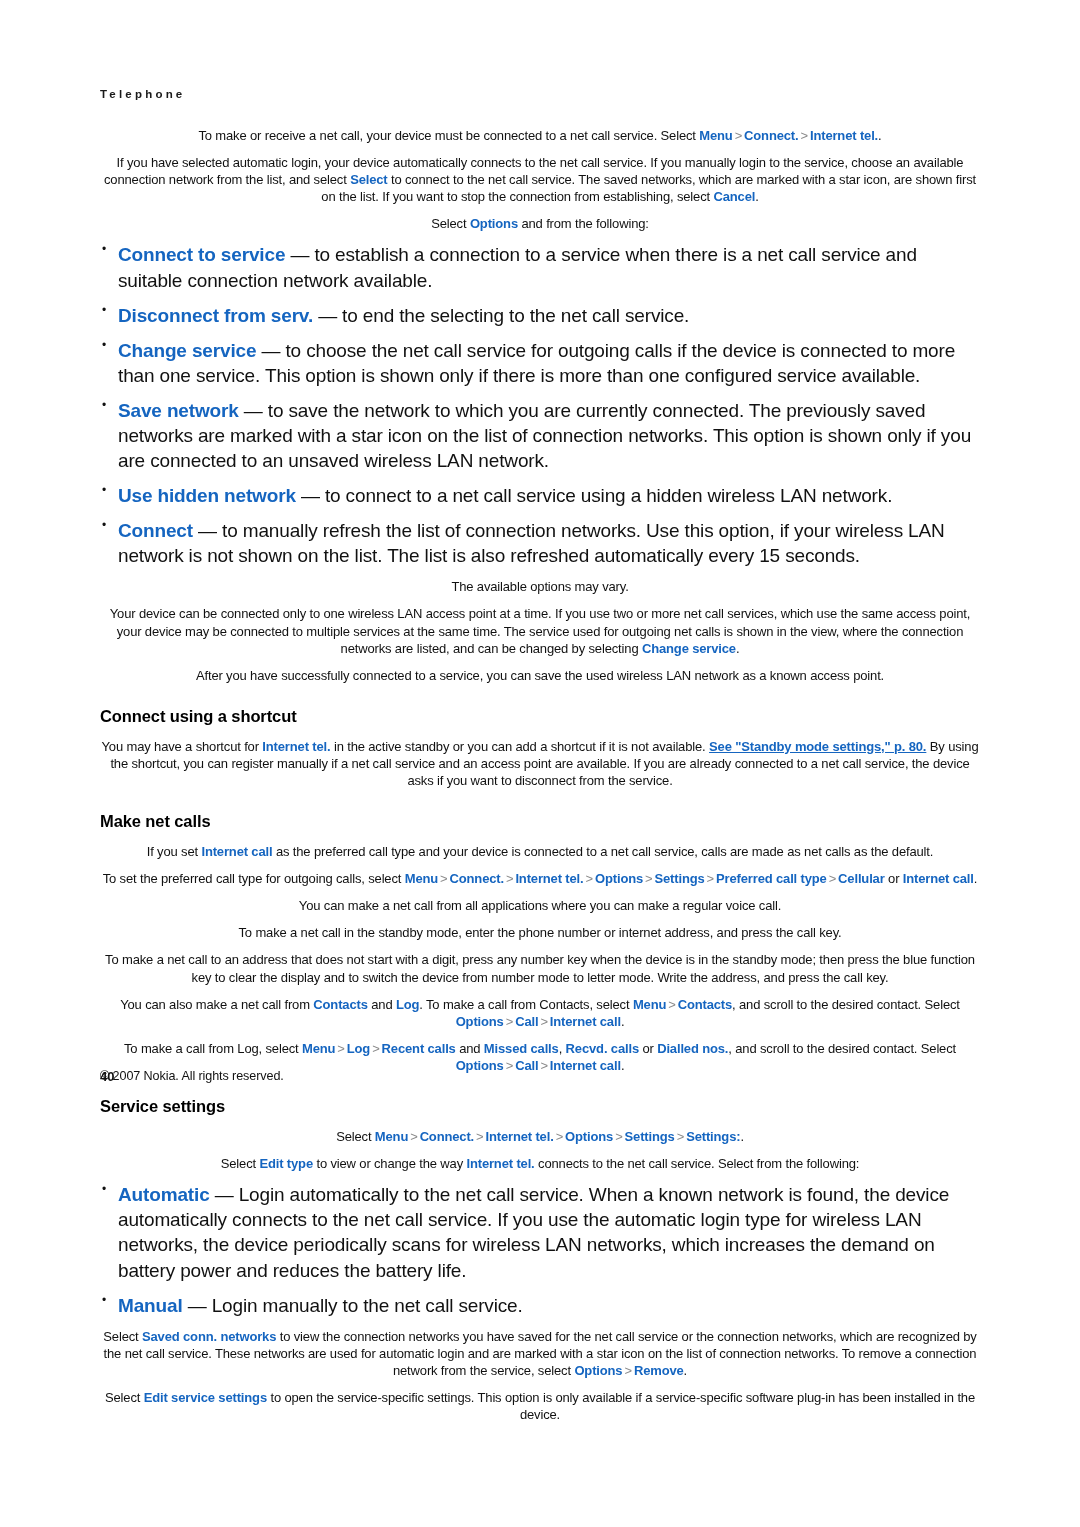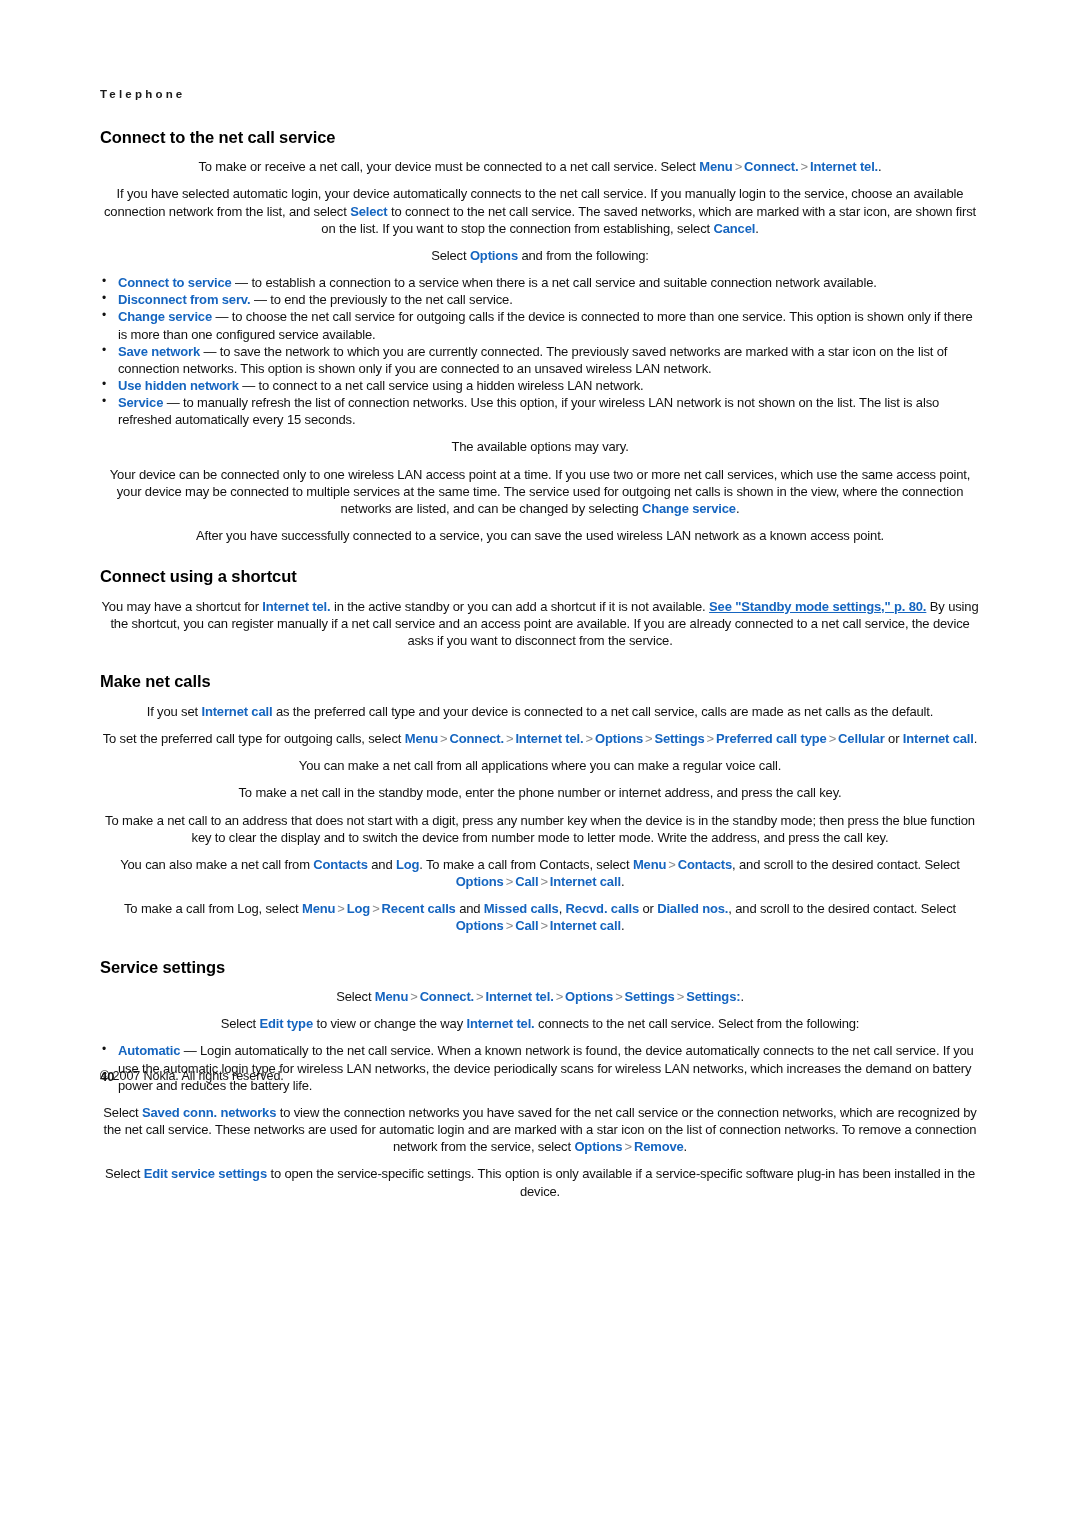--- a/index.html
+++ b/index.html
@@ -48,24 +48,24 @@
     text-align: center;
     letter-spacing: -0.15px;
   }
   ul.bullets {
     list-style: none;
     margin: 0 0 10px 0;
     padding: 0;
   }
   ul.bullets li {
     position: relative;
-    font-size: 13px;
+    font-size: 19px;
     line-height: 1.32;
     padding-left: 18px;
-    margin: 0 0 0 0;
+    margin: 10px 0 0 0;
     color: #111111;
     letter-spacing: -0.15px;
   }
   ul.bullets li::before {
     content: "\2022";
     position: absolute;
     left: 2px;
     top: 0;
     color: #111111;
     font-size: 12px;
@@ -110,35 +110,34 @@
     color: #111111;
   }
 </style>
 </head>
 <body>
 
 <div class="page">
 
   <div class="running-head">Telephone</div>
 
-  <h2 class="section-heading">Connect to the net call service</h2>
 
   <p class="para"><span>To make or receive a net call, your device must be connected to a net call service. Select </span><span class="ui">Menu</span><span class="sep">&gt;</span><span class="ui">Connect.</span><span class="sep">&gt;</span><span class="ui">Internet tel.</span><span>.</span></p>
 
   <p class="para"><span>If you have selected automatic login, your device automatically connects to the net call service. If you manually login to the service, choose an available connection network from the list, and select </span><span class="ui">Select</span><span> to connect to the net call service. The saved networks, which are marked with a star icon, are shown first on the list. If you want to stop the connection from establishing, select </span><span class="ui">Cancel</span><span>.</span></p>
 
   <p class="para"><span>Select </span><span class="ui">Options</span><span> and from the following:</span></p>
 
   <ul class="bullets">
     <li><span class="ui">Connect to service</span><span>  — to establish a connection to a service when there is a net call service and suitable connection network available.</span></li>
-    <li><span class="ui">Disconnect from serv.</span><span> — to end the previously to the net call service.</span></li>
+    <li><span class="ui">Disconnect from serv.</span><span> — to end the selecting to the net call service.</span></li>
     <li><span class="ui">Change service</span><span> — to choose the net call service for outgoing calls if the device is connected to more than one service. This option is shown only if there is more than one configured service available.</span></li>
     <li><span class="ui">Save network</span><span> — to save the network to which you are currently connected. The previously saved networks are marked with a star icon on the list of connection networks. This option is shown only if you are connected to an unsaved wireless LAN network.</span></li>
     <li><span class="ui">Use hidden network</span><span> — to connect to a net call service using a hidden wireless LAN network.</span></li>
-    <li><span class="ui">Service</span><span> — to manually refresh the list of connection networks. Use this option, if your wireless LAN network is not shown on the list. The list is also refreshed automatically every 15 seconds.</span></li>
+    <li><span class="ui">Connect</span><span> — to manually refresh the list of connection networks. Use this option, if your wireless LAN network is not shown on the list. The list is also refreshed automatically every 15 seconds.</span></li>
   </ul>
 
   <p class="para">The available options may vary.</p>
 
   <p class="para"><span>Your device can be connected only to one wireless LAN access point at a time. If you use two or more net call services, which use the same access point, your device may be connected to multiple services at the same time. The service used for outgoing net calls is shown in the view, where the connection networks are listed, and can be changed by selecting </span><span class="ui">Change service</span><span>.</span></p>
 
   <p class="para">After you have successfully connected to a service, you can save the used wireless LAN network as a known access point.</p>
 
   <h2 class="section-heading spaced-top">Connect using a shortcut</h2>
 
@@ -161,20 +160,21 @@
   <p class="para"><span>To make a call from Log, select </span><span class="ui">Menu</span><span class="sep">&gt;</span><span class="ui">Log</span><span class="sep">&gt;</span><span class="ui">Recent calls</span><span> and </span><span class="ui">Missed calls</span><span>, </span><span class="ui">Recvd. calls</span><span> or </span><span class="ui">Dialled nos.</span><span>, and scroll to the desired contact. Select </span><span class="ui">Options</span><span class="sep">&gt;</span><span class="ui">Call</span><span class="sep">&gt;</span><span class="ui">Internet call</span><span>.</span></p>
 
   <h2 class="section-heading spaced-top">Service settings</h2>
 
   <p class="para"><span>Select </span><span class="ui">Menu</span><span class="sep">&gt;</span><span class="ui">Connect.</span><span class="sep">&gt;</span><span class="ui">Internet tel.</span><span class="sep">&gt;</span><span class="ui">Options</span><span class="sep">&gt;</span><span class="ui">Settings</span><span class="sep">&gt;</span><span class="ui">Settings:</span><span>.</span></p>
 
   <p class="para"><span>Select </span><span class="ui">Edit type</span><span> to view or change the way </span><span class="ui">Internet tel.</span><span> connects to the net call service. Select from the following:</span></p>
 
   <ul class="bullets">
     <li><span class="ui">Automatic</span><span> — Login automatically to the net call service. When a known network is found, the device automatically connects to the net call service. If you use the automatic login type for wireless LAN networks, the device periodically scans for wireless LAN networks, which increases the demand on battery power and reduces the battery life.</span></li>
+    <li><span class="ui">Manual</span><span> —  Login manually to the net call service.</span></li>
   </ul>
 
   <p class="para"><span>Select </span><span class="ui">Saved conn. networks</span><span> to view the connection networks you have saved for the net call service or the connection networks, which are recognized by the net call service. These networks are used for automatic login and are marked with a star icon on the list of connection networks. To remove a connection network from the service, select </span><span class="ui">Options</span><span class="sep">&gt;</span><span class="ui">Remove</span><span>.</span></p>
 
   <p class="para"><span>Select </span><span class="ui">Edit service settings</span><span> to open the service-specific settings. This option is only available if a service-specific software plug-in has been installed in the device.</span></p>
 
   <div class="footer">
     <div class="copyright">© 2007 Nokia. All rights reserved.</div>
     <div class="pageno">40</div>
   </div>

